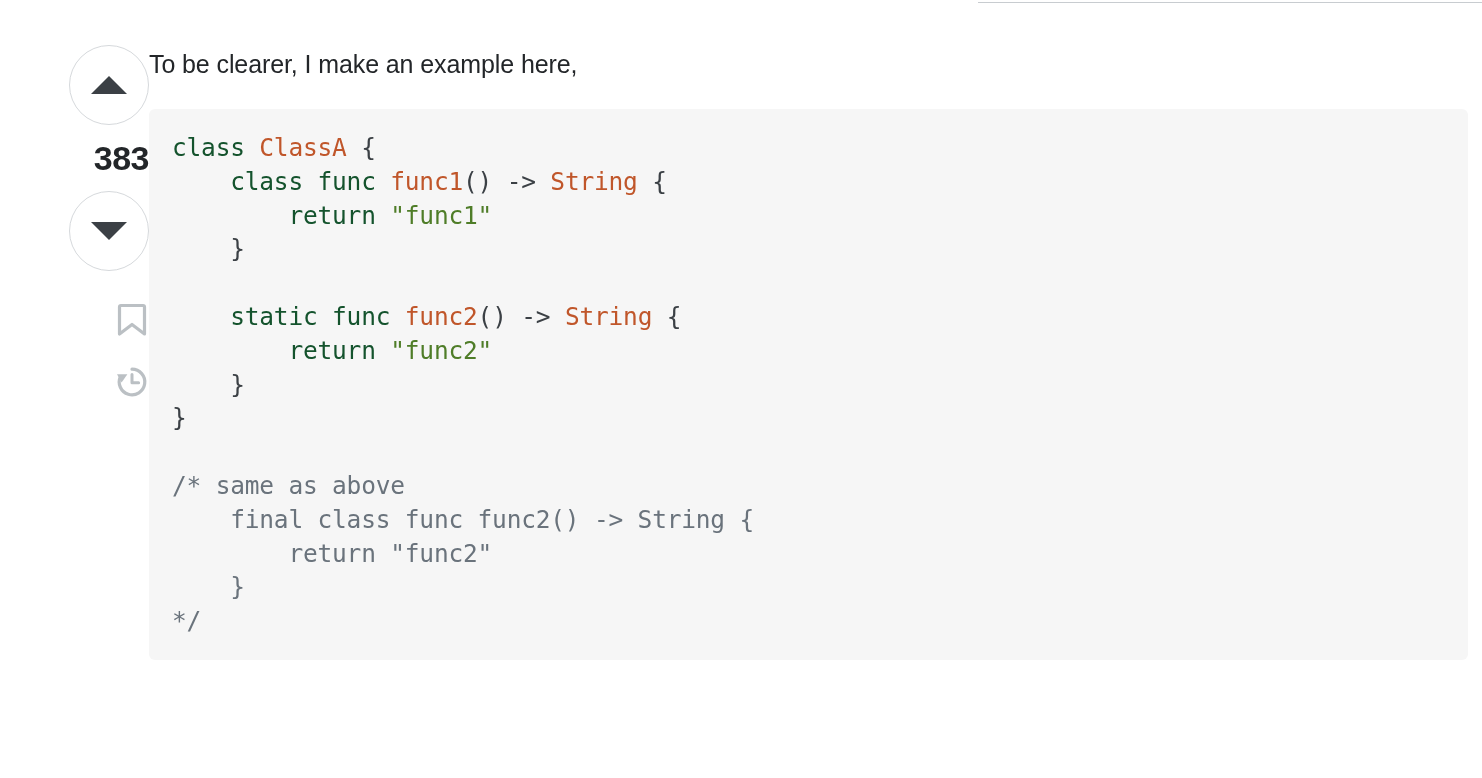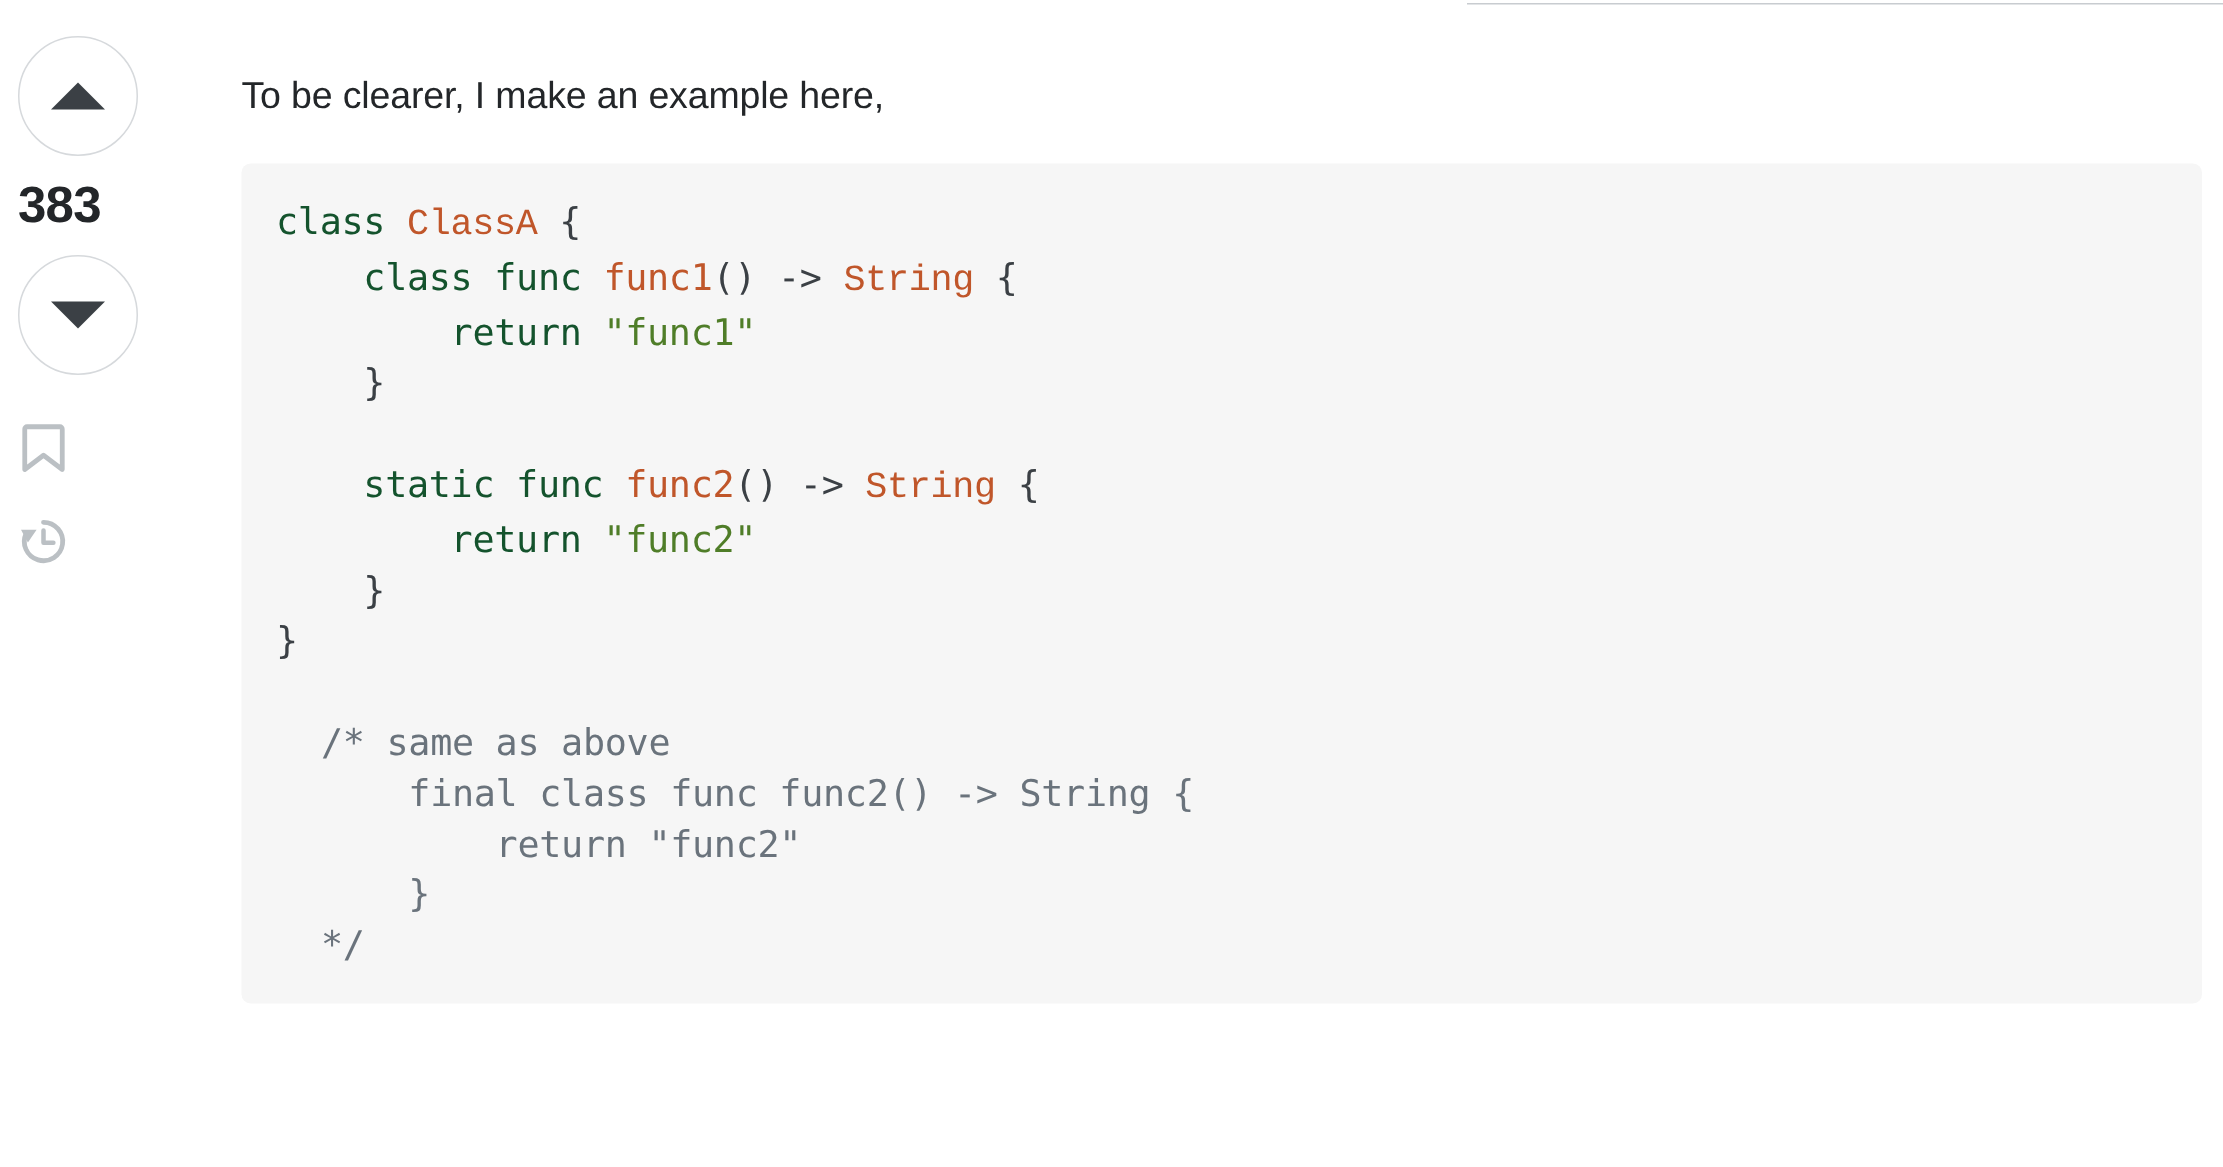--- a/index.html
+++ b/index.html
@@ -33,25 +33,24 @@
     height: 778px;
     display: flex;
     flex-direction: row;
     align-items: flex-start;
   }
 
   
   .votecell {
     width: 149px;
     flex: 0 0 149px;
-    padding-top: 24px;
+    padding-top: 45px;
     display: flex;
     flex-direction: column;
-    align-items: flex-start;
-    margin-left: 12px;
+    align-items: flex-end;
   }
   .vote-btn {
     width: 80px;
     height: 80px;
     border-radius: 50%;
     border: 1.6px solid #d6d9dc;
     background: #ffffff;
     display: flex;
     align-items: center;
     justify-content: center;
@@ -103,25 +102,25 @@
     box-sizing: border-box;
     overflow: hidden;
     font-family: "DejaVu Sans Mono", "Liberation Mono", monospace;
     font-size: 24.5px;
     line-height: 33.8px;
     color: #3b4045;
     white-space: pre;
     letter-spacing: -0.2px;
   }
   pre.codeblock .kw   { color: #14532d; }
-  pre.codeblock .typ  { color: #c0562a; font-family: Liberation Mono, monospace; }
+  pre.codeblock .typ  { color: #c0562a; }
   pre.codeblock .fn   { color: #c0562a; text-align: center; }
   pre.codeblock .str  { color: #4f7d28; }
   pre.codeblock .pun  { color: #3b4045; }
-  pre.codeblock .com  { color: #6a737c; margin-left: 30px; }
+  pre.codeblock .com  { color: #6a737c; }
 
   .closing-line {
     margin: 42px 0 0 0;
     font-size: 25px;
     line-height: 1.5;
     color: #232629;
     letter-spacing: -0.1px;
   }
   code.inline {
     font-family: "DejaVu Sans Mono", "Liberation Mono", monospace;

